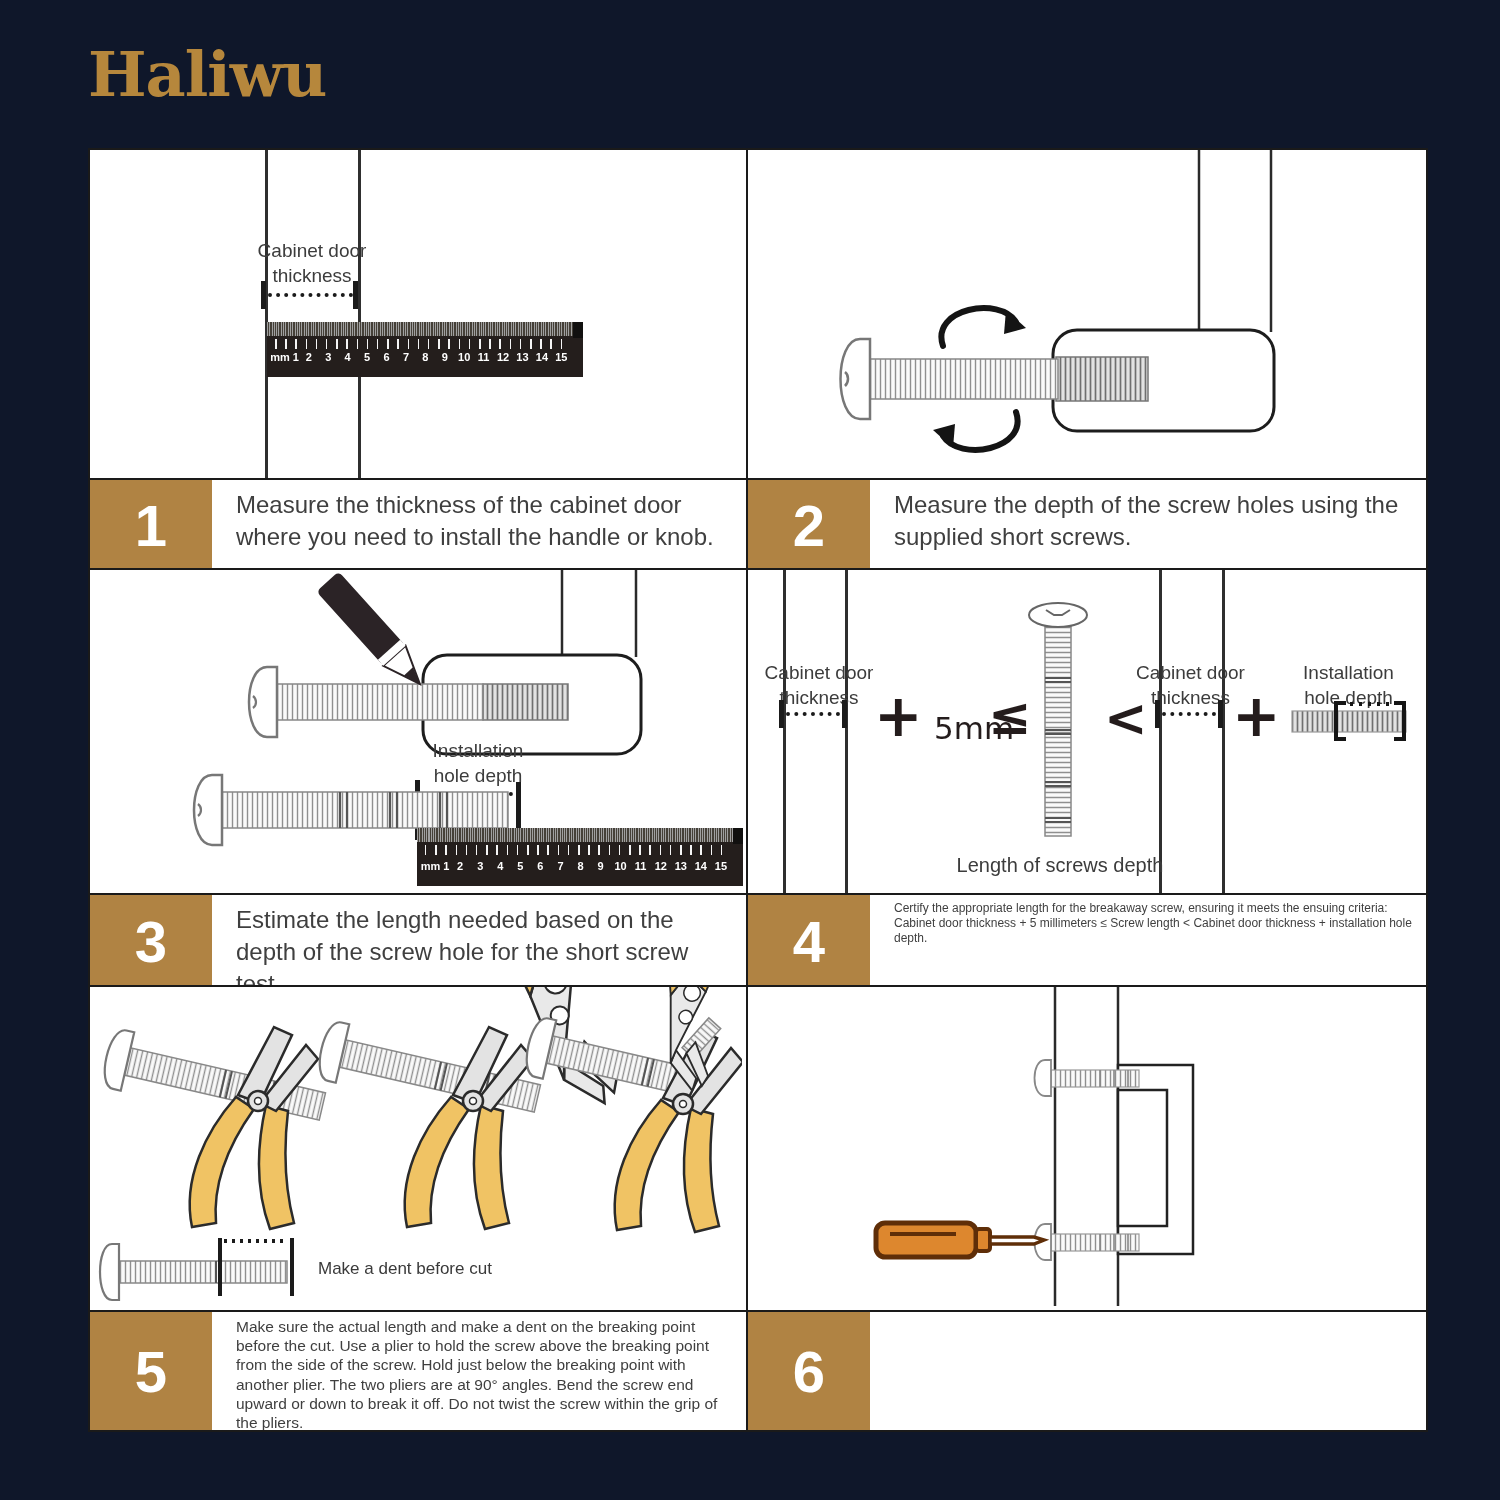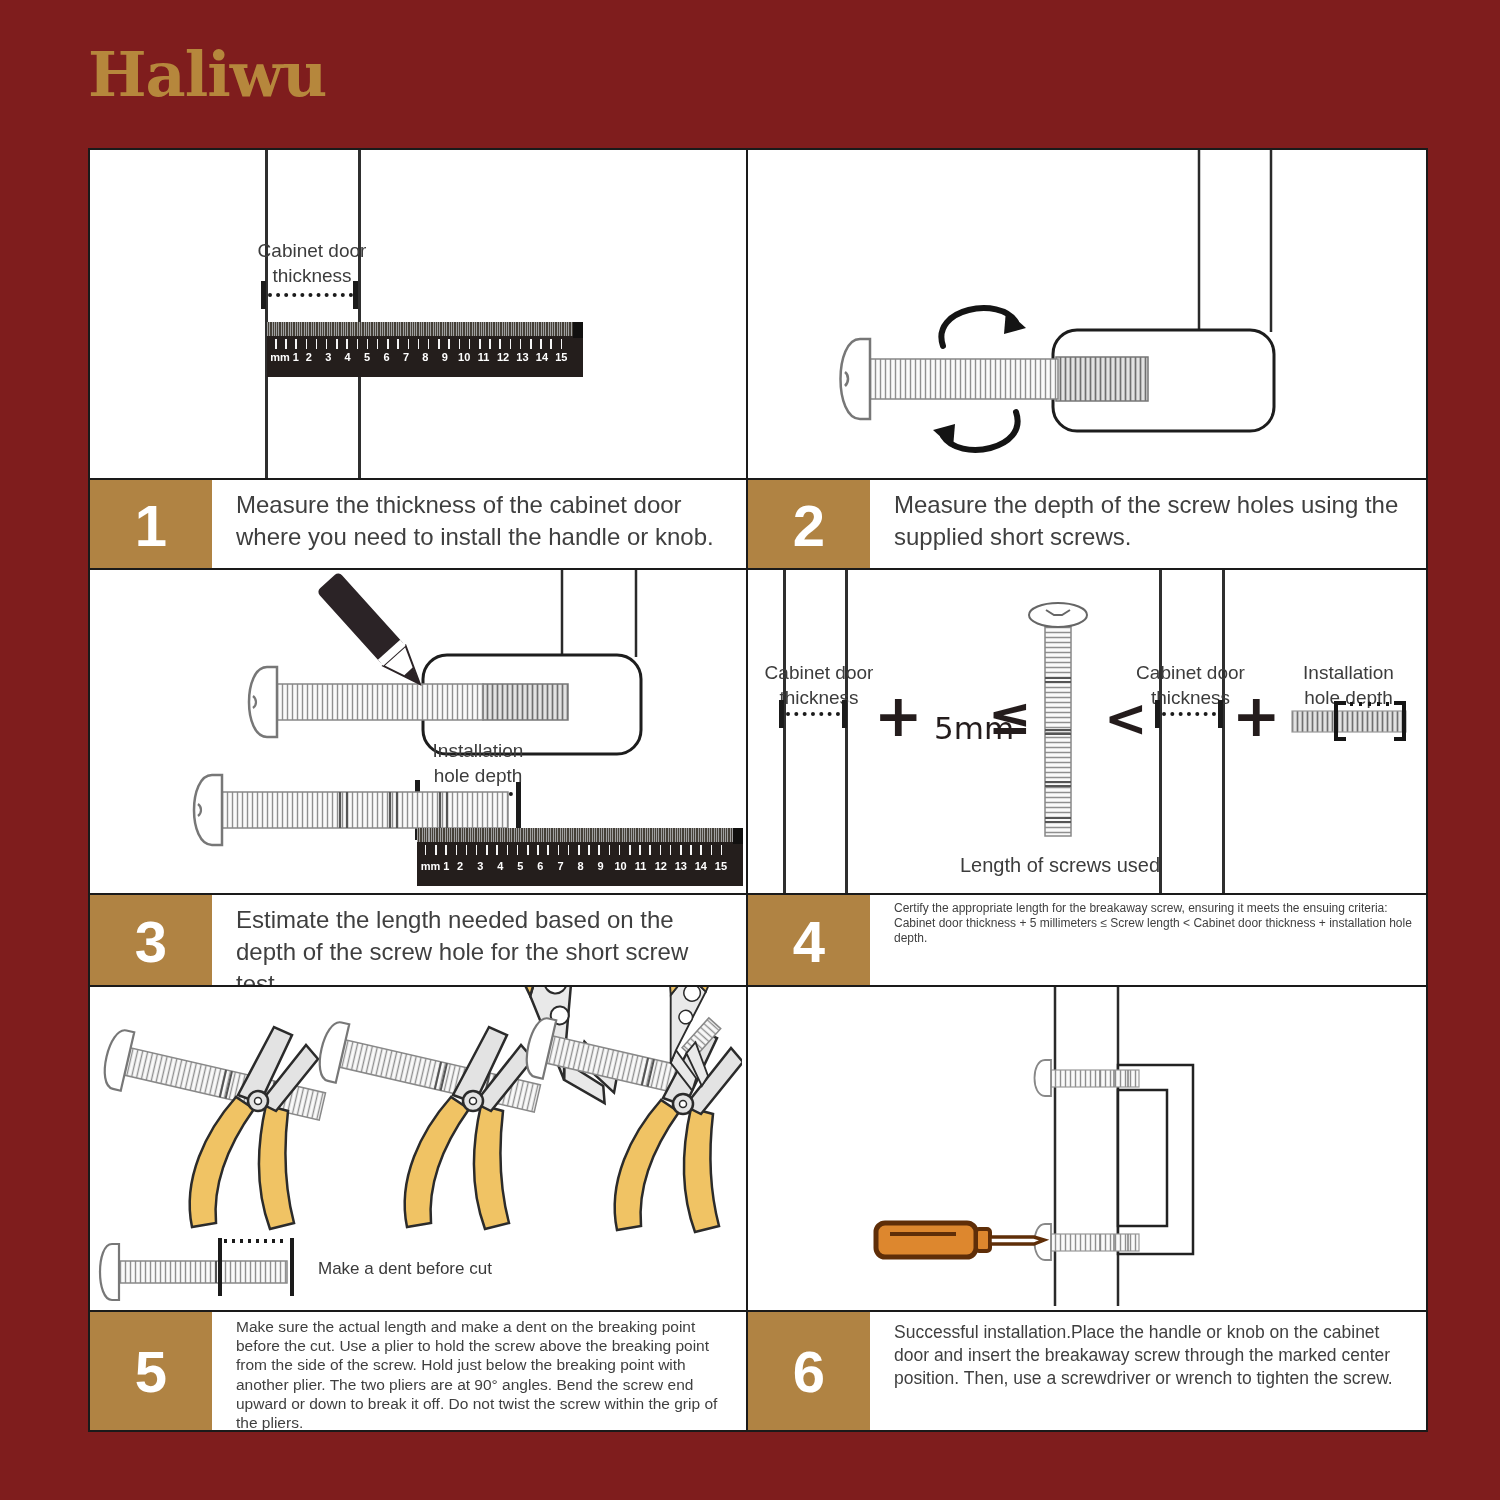--- a/index.html
+++ b/index.html
@@ -1,16 +1,16 @@
 <!DOCTYPE html>
 <html><head>
 <meta charset="utf-8">
 <style>
   html,body{margin:0;padding:0;background:#fff}
-  .page{position:relative;width:1500px;height:1500px;background:#7f1d1d;
+  .page{position:relative;width:1500px;height:1500px;background:#0f172a;
         font-family:"Liberation Sans",sans-serif;overflow:hidden}
   .logo{position:absolute;left:88px;top:38px;font-family:"DejaVu Serif",serif;
         font-weight:bold;font-size:62px;letter-spacing:-1px;color:#b6873c}
   
   .pimg{position:absolute;background:#fff;border:2.5px solid #1a1a1a;overflow:hidden}
   .cap{position:absolute;background:#fff;border:2.5px solid #1a1a1a;display:flex;overflow:hidden}
   .sq{width:122px;flex:none;background:#b08343;color:#fff;display:flex;align-items:center;
       justify-content:center;font-weight:bold;font-size:58px;font-family:"Liberation Sans",sans-serif}
   .ctext{padding:9px 14px 0 24px;font-size:24px;line-height:1.34;color:#3f3f3f}
   .cap5 .ctext{font-size:15.5px;line-height:1.24;padding-top:5px}
@@ -242,21 +242,21 @@
     <div class="dlabel" style="left:498px;top:90px;width:205px">
       <div>Installation</div>
       <div>hole depth</div>
     </div>
     <svg viewBox="0 0 120 46" width="120" height="46" style="left:542px;top:128px">
       <rect x="2" y="13" width="114" height="21" fill="url(#thrG)" stroke="#999" stroke-width="1.2"></rect>
       <path d="M56,5 H46 V41 H56" stroke="#151515" stroke-width="4" fill="none"></path>
       <path d="M104,5 H114 V41 H104" stroke="#151515" stroke-width="4" fill="none"></path>
       <path d="M60,6 H100" stroke="#151515" stroke-width="4" stroke-dasharray="3,6"></path>
     </svg>
-    <div class="dlabel" style="left:162px;top:282px;width:300px;font-size:20px">Length of screws used</div>
+    <div class="dlabel" style="left:162px;top:282px;width:300px;font-size:20px">Length of screws depth</div>
   </div>
 
   <div class="cap" style="left:88px;top:893px;width:658px;height:92px">
     <div class="sq">
       <span>3</span>
       </div>
     <div class="ctext">Estimate the length needed based on the depth of the screw hole for the short screw test.</div>
   </div>
   <div class="cap" style="left:746px;top:893px;width:678px;height:92px">
     <div class="sq">
@@ -330,16 +330,15 @@
   <div class="cap cap5" style="left:88px;top:1310px;width:658px;height:118px">
     <div class="sq">
       <span>5</span>
       </div>
     <div class="ctext">Make sure the actual length and make a dent on the breaking point before the cut. Use a plier to hold the screw above the breaking point from the side of the screw. Hold just below the breaking point with another plier. The two pliers are at 90° angles. Bend the screw end upward or down to break it off. Do not twist the screw within the grip of the pliers.</div>
   </div>
   <div class="cap cap6" style="left:746px;top:1310px;width:678px;height:118px">
     <div class="sq">
       <span>6</span>
       </div>
-    <div class="ctext">Successful installation.Place the handle or knob on the cabinet door and insert the breakaway screw through the marked center position. Then, use a screwdriver or wrench to tighten the screw.</div>
   </div>
 
 </div>
 
 </body></html>

